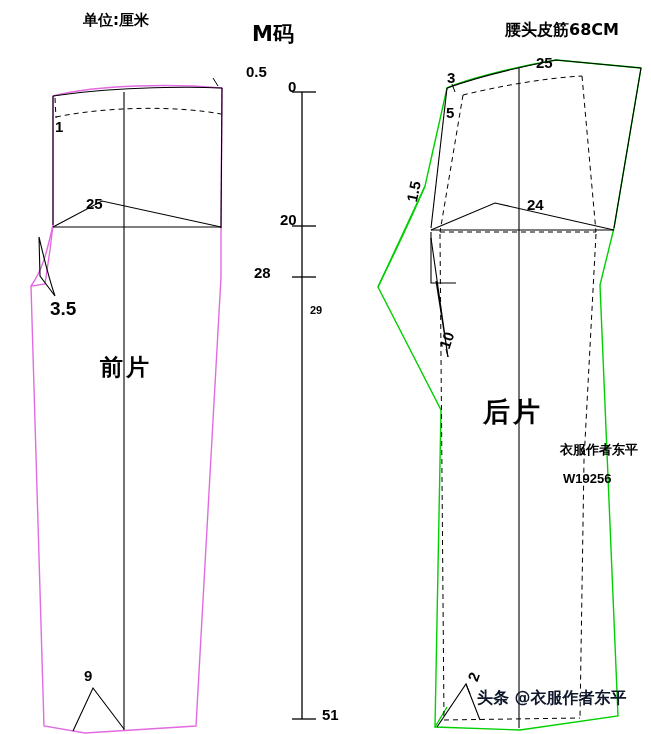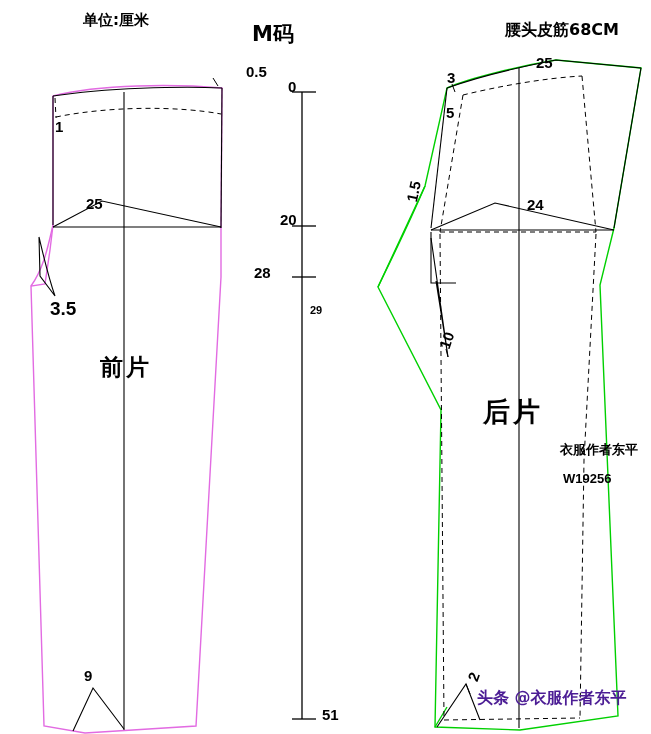--- a/index.html
+++ b/index.html
@@ -33,21 +33,21 @@
     color: #000000;
     font-family: "Liberation Sans", sans-serif;
     white-space: nowrap;
     line-height: 1;
   }
   .cn {
     font-family: "DejaVu Sans", sans-serif;
   }
   .watermark {
     position: absolute;
-    color: #4c1d95;
+    color: #0f172a;
     font-family: "DejaVu Sans", sans-serif;
     white-space: nowrap;
     line-height: 1;
     text-align: center;
   }
 </style>
 </head>
 <body>
 
 <div id="sheet">

